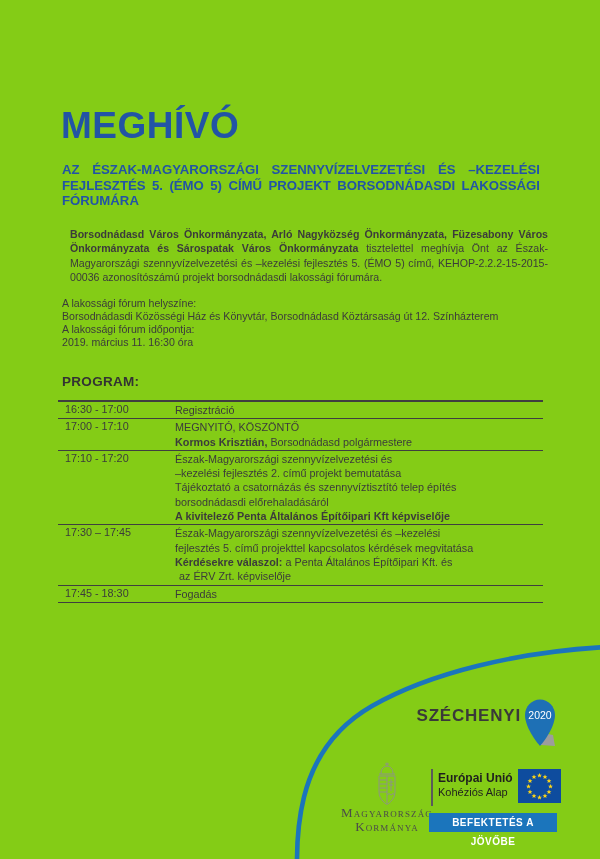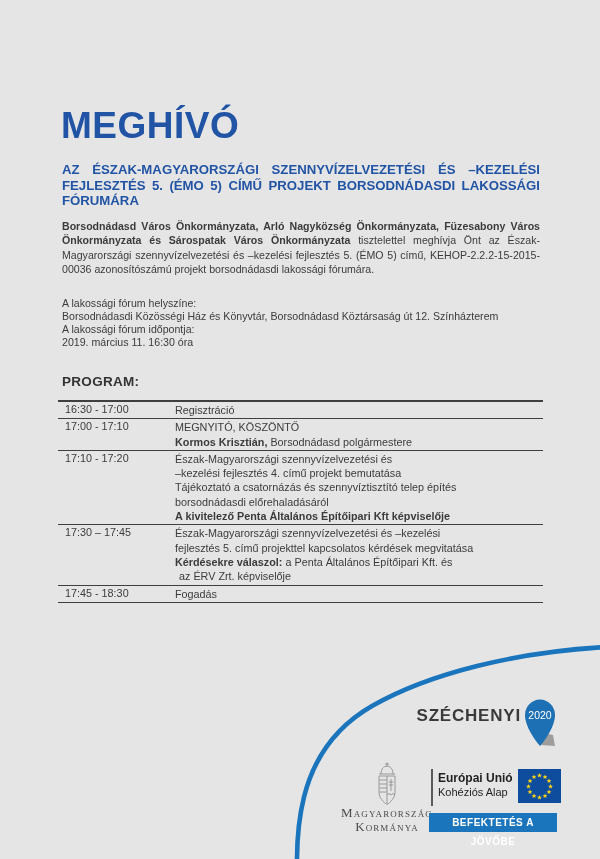--- a/index.html
+++ b/index.html
@@ -1,26 +1,26 @@
 <!DOCTYPE html>
 <html><head>
 <meta charset="utf-8">
 <style>
   html,body{margin:0;padding:0;background:#fff;}
-  .page{position:relative;width:600px;height:859px;background:#e5e5e5;overflow:hidden;
+  .page{position:relative;width:600px;height:859px;background:#84cc16;overflow:hidden;
         font-family:"Liberation Sans",sans-serif;color:#3b3b3b;}
 
   
   .title{position:absolute;left:61px;top:104px;font-size:37px;font-weight:bold;
          color:#2254a5;letter-spacing:.5px;line-height:44px;}
   .subtitle{position:absolute;left:62px;top:162px;width:478px;font-size:13.2px;
             font-weight:bold;color:#2254a5;line-height:15.6px;text-align:justify;}
 
   
-  .intro{position:absolute;left:62px;top:219px;width:478px;margin:0;
+  .intro{position:absolute;left:62px;top:219px;width:478px;margin:8px;
          font-size:10.6px;line-height:14.4px;text-align:justify;color:#3b3b3b;}
 
   
   .info-block{position:absolute;left:62px;font-size:10.6px;line-height:13.4px;}
   .info-venue{top:297px;}
   .info-time{top:323px;}
   .info-value{font-weight:normal;white-space:nowrap;}
 
   .program-heading{position:absolute;left:62px;top:374px;font-size:13.5px;
                    font-weight:bold;letter-spacing:.3px;color:#333;}
@@ -92,21 +92,21 @@
         <td class="t">17:00 - 17:10</td>
         <td class="d">
           <div class="ln">MEGNYITÓ, KÖSZÖNTŐ</div>
           <div class="ln"><b>Kormos Krisztián,</b><span> Borsodnádasd polgármestere</span></div>
         </td>
       </tr>
       <tr>
         <td class="t">17:10 - 17:20</td>
         <td class="d">
           <div class="ln">Észak-Magyarországi szennyvízelvezetési és</div>
-          <div class="ln">–kezelési fejlesztés 4. című projekt bemutatása</div>
+          <div class="ln">–kezelési fejlesztés 2. című projekt bemutatása</div>
           <div class="ln">Tájékoztató a csatornázás és szennyvíztisztító telep építés</div>
           <div class="ln">borsodnádasdi előrehaladásáról</div>
           <div class="ln b">A kivitelező Penta Általános Építőipari Kft képviselője</div>
         </td>
       </tr>
       <tr>
         <td class="t">17:30 – 17:45</td>
         <td class="d">
           <div class="ln">Észak-Magyarországi szennyvízelvezetési és –kezelési</div>
           <div class="ln">fejlesztés 5. című projekttel kapcsolatos kérdések megvitatása</div>

